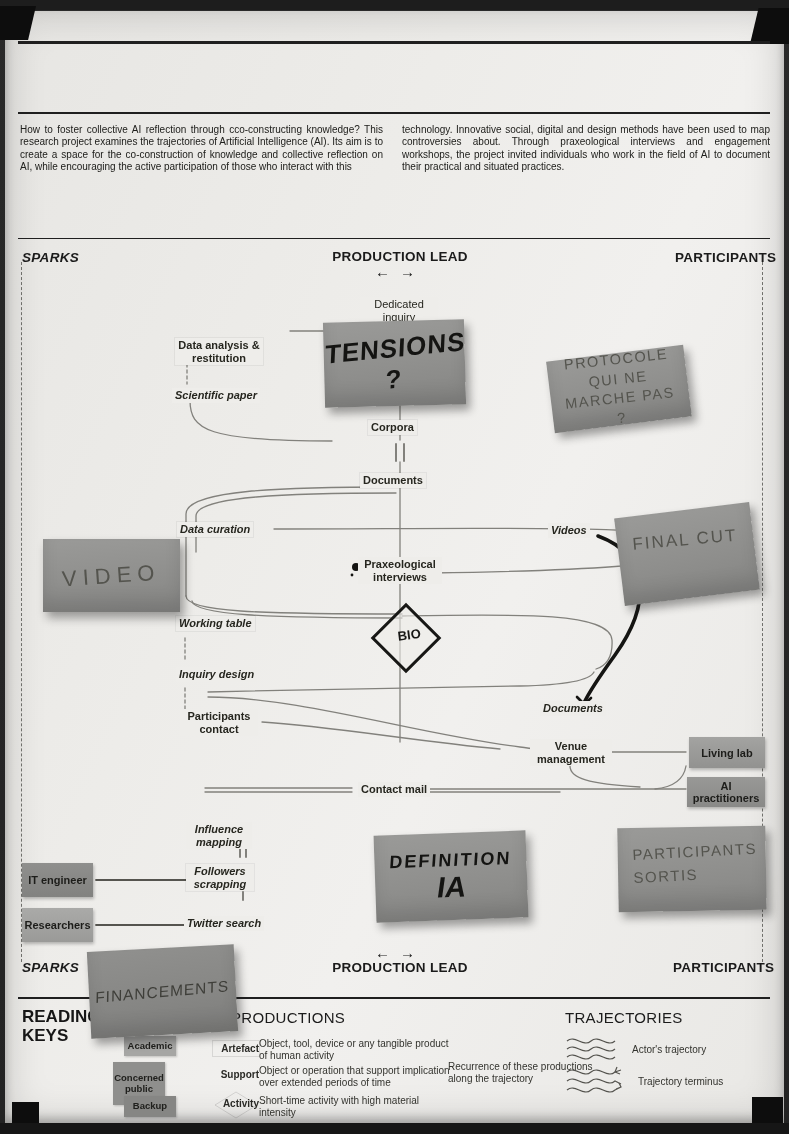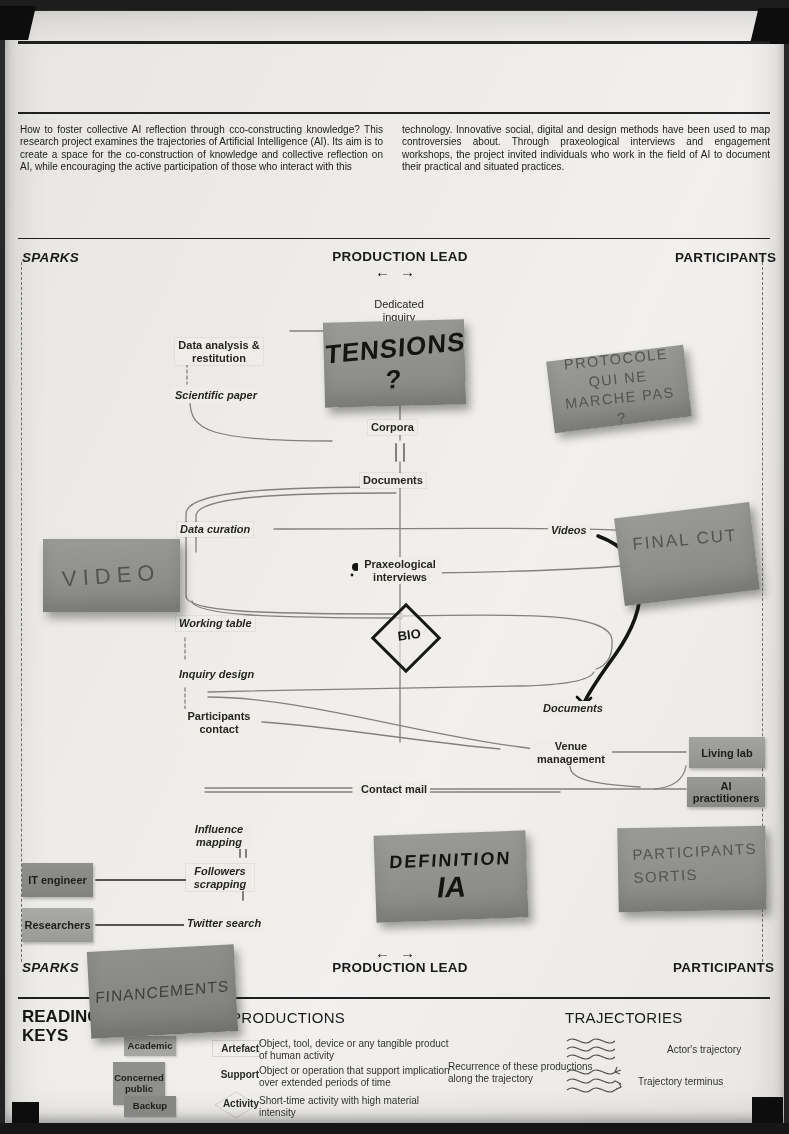--- a/index.html
+++ b/index.html
@@ -216,21 +216,21 @@
   <div class="desc" style="left:448px;top:1061px;width:168px;">Recurrence of these productions along the trajectory</div>
 
   <div class="lg-h" style="left:565px;top:1009px;">TRAJECTORIES</div>
   <svg class="icon-wrap" style="left:565px;top:1036px;" width="58" height="26" viewBox="0 0 58 26">
     <g fill="none" stroke="#55544f" stroke-width="1.2">
       <path d="M2,5 C10,-2 18,12 26,5 C34,-2 42,12 50,5"></path>
       <path d="M2,13 C10,6 18,20 26,13 C34,6 42,20 50,13"></path>
       <path d="M2,21 C10,14 18,28 26,21 C34,14 42,28 50,21"></path>
     </g>
   </svg>
-  <div class="desc" style="left:632px;top:1044px;width:110px;margin-left:35px;">Actor's trajectory</div>
+  <div class="desc" style="left:632px;top:1044px;width:110px;">Actor's trajectory</div>
   <svg class="icon-wrap" style="left:565px;top:1066px;" width="62" height="30" viewBox="0 0 62 30">
     <g fill="none" stroke="#55544f" stroke-width="1.2">
       <path d="M2,6 C10,-1 18,13 26,6 C34,-1 42,13 50,6 l6,-2"></path>
       <path d="M50,6 l2,-5 M50,6 l5,2"></path>
       <path d="M2,15 C10,8 18,22 26,15 C34,8 42,22 50,15 l6,3"></path>
       <path d="M2,24 C10,17 18,31 26,24 C34,17 42,31 50,24 l6,-3 M54,17 l2,4 l-5,2"></path>
     </g>
   </svg>
   <div class="desc" style="left:638px;top:1076px;width:110px;">Trajectory terminus</div>
 </div>

